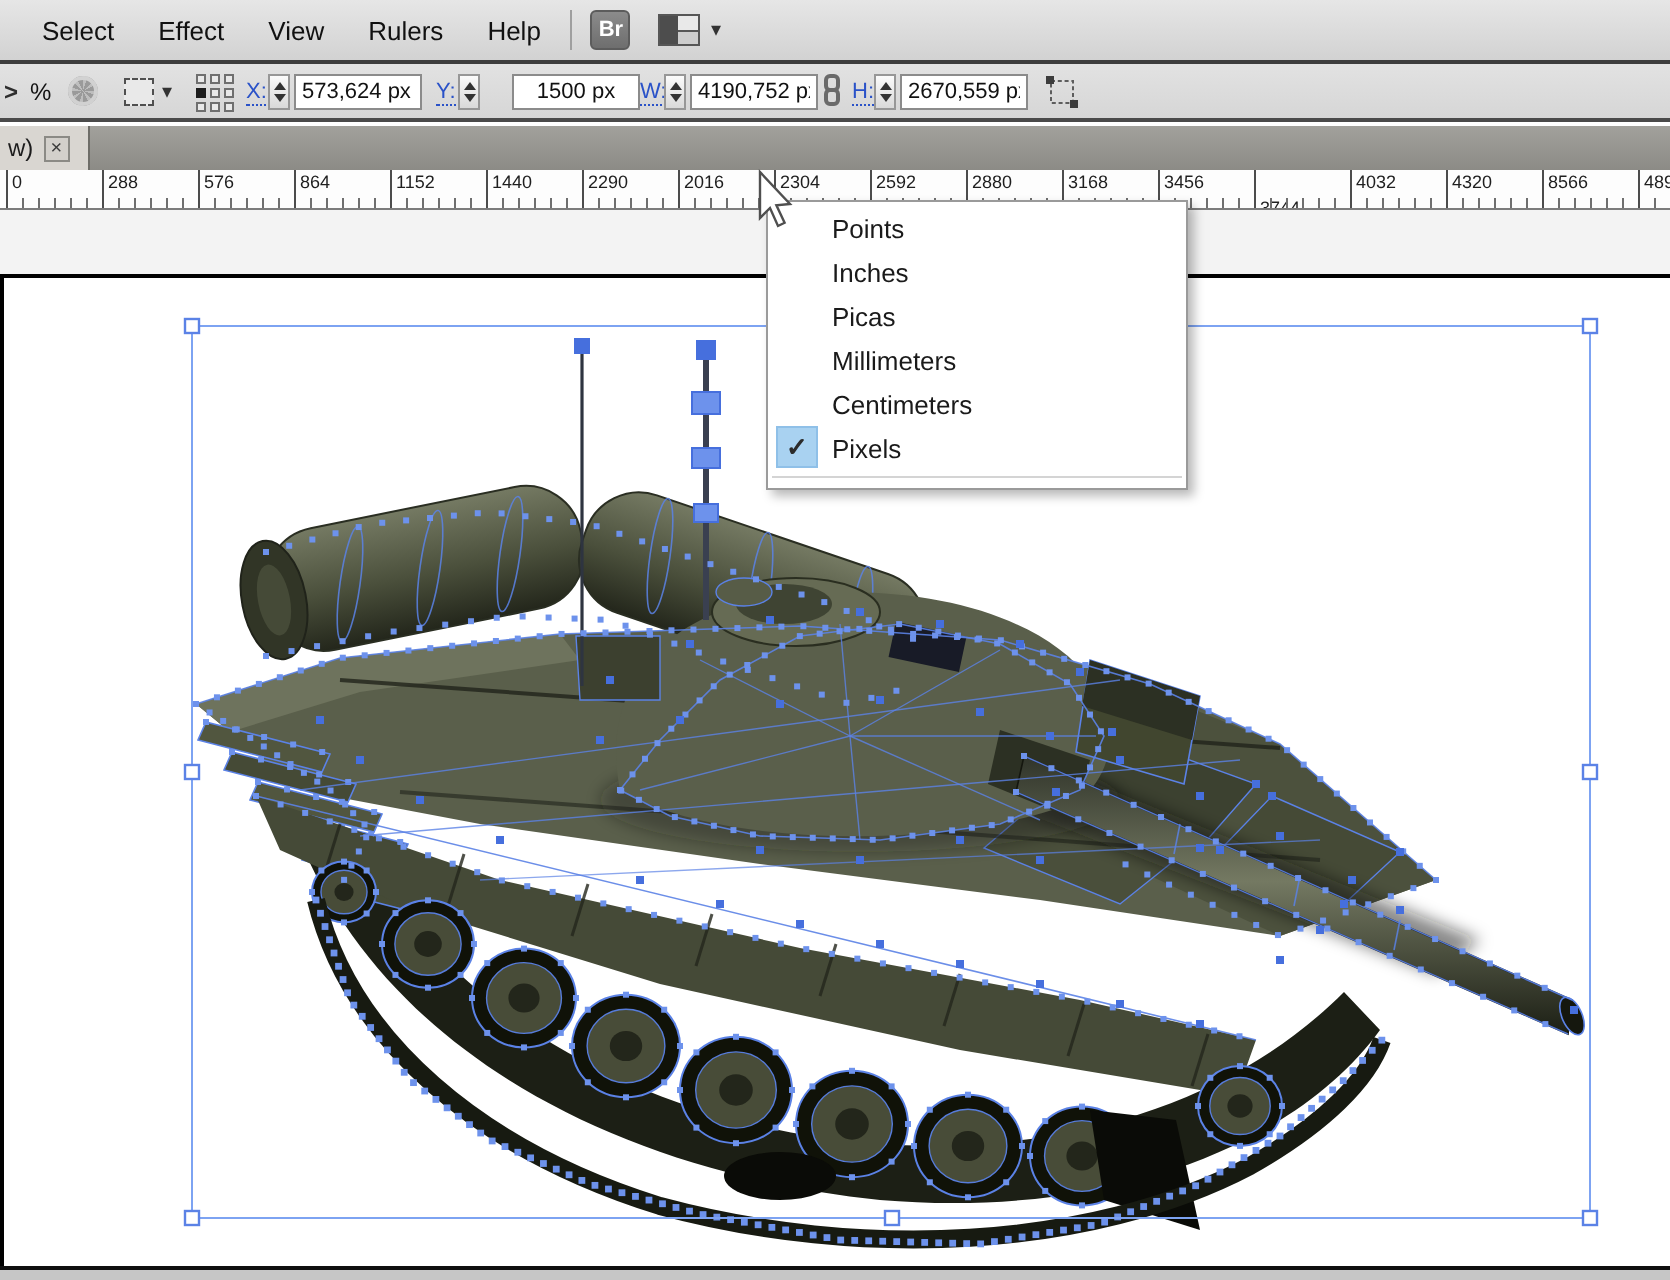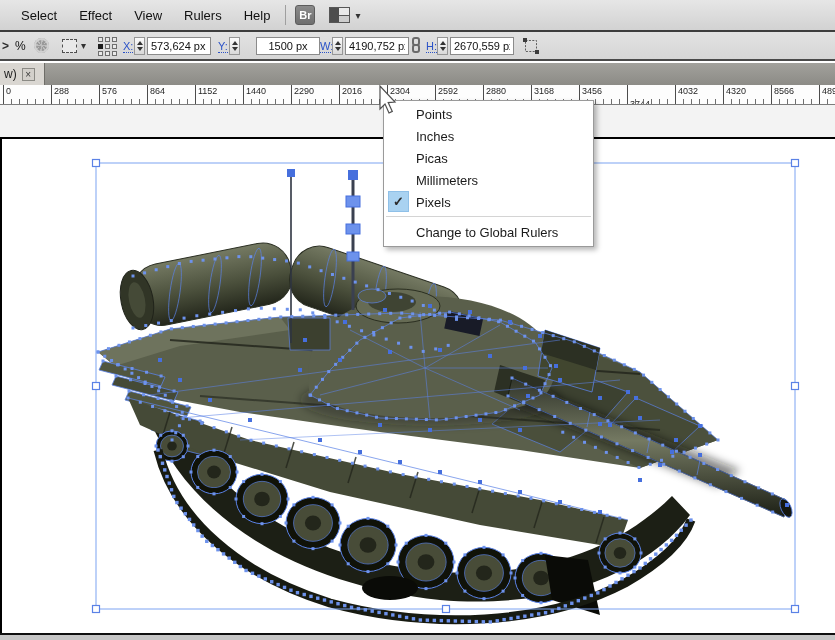--- a/index.html
+++ b/index.html
@@ -979,26 +979,26 @@
       <rect x="92.5" y="605.5" width="7" height="7" fill="#ffffff" stroke="#5b82e6" stroke-width="1.2"></rect>
       <rect x="442.5" y="605.5" width="7" height="7" fill="#ffffff" stroke="#5b82e6" stroke-width="1.2"></rect>
       <rect x="791.5" y="605.5" width="7" height="7" fill="#ffffff" stroke="#5b82e6" stroke-width="1.2"></rect>
     </svg>
 
   <div class="ctxmenu">
     <div class="item">Points</div>
     <div class="item">Inches</div>
     <div class="item">Picas</div>
     <div class="item">Millimeters</div>
+    <div class="item">Centimeters</div>
     <div class="item">
       <span class="chk">✓</span>
       <span>Pixels</span>
     </div>
     <div class="rule"></div>
-    <div class="item footer">Change to Global Rulers</div>
   </div>
 
   <svg class="cursor" width="26" height="32">
     <path d="M6,2 L6,25 L11,20 L15,29 L18.3,27.4 L14.2,18.6 L21,18 Z" fill="#ffffff" stroke="#4f4f4f" stroke-width="1.2"></path>
   </svg>
 
   <div class="bottomstrip"></div>
 </div>
 
 </body></html>

